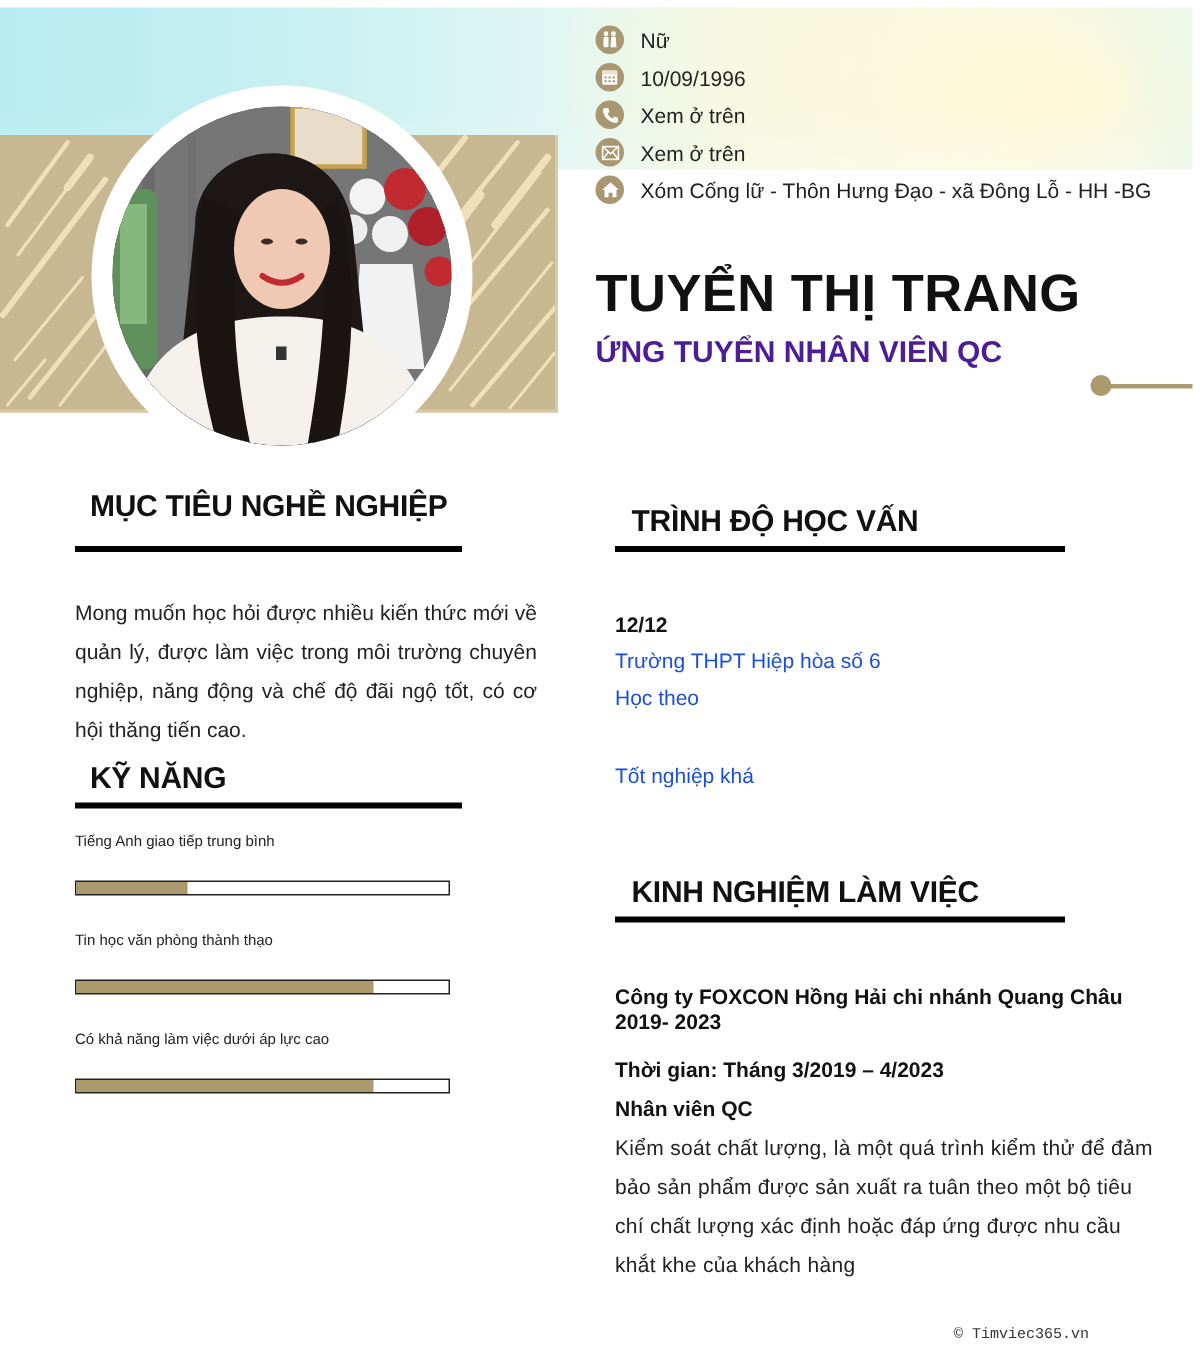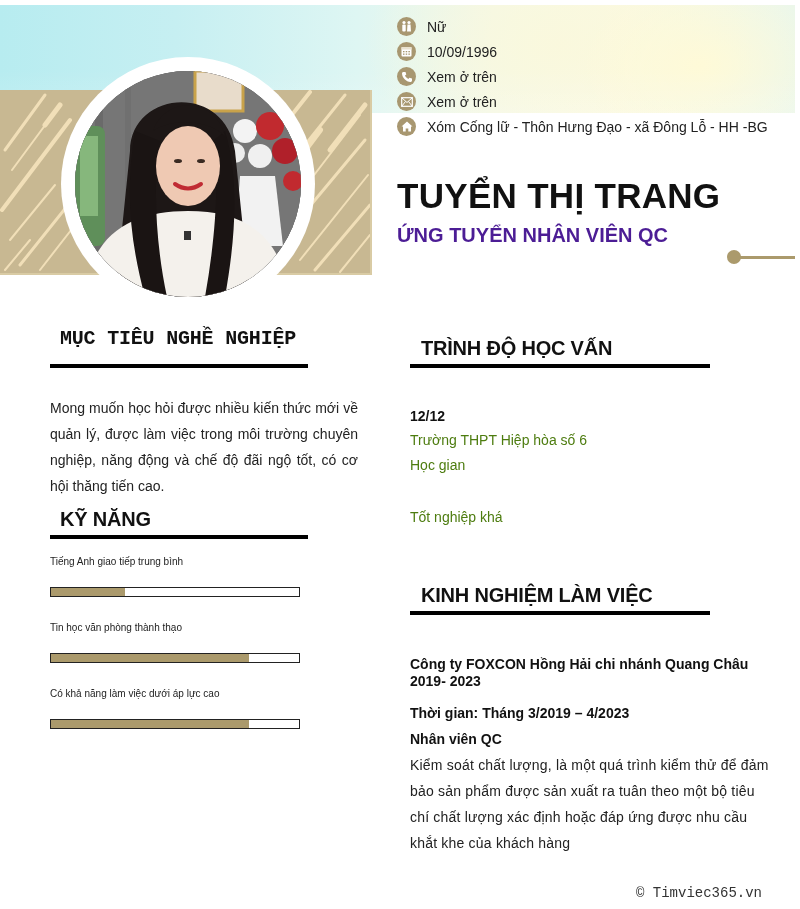--- a/index.html
+++ b/index.html
@@ -66,31 +66,31 @@
     position: absolute; left: 50px; top: 376px; width: 308px; font-size: 14px; line-height: 26px;
     text-align: justify; color: #222; margin-top: 19px;
   }
 
   .skill-label { position: absolute; left: 50px; font-size: 10px; color: #222; white-space: nowrap; }
   .skill-bar {
     position: absolute; left: 50px; width: 250px; height: 10px; border: 1px solid #222; background: #fff;
   }
   .skill-fill { height: 100%; background: #ab9a6c; }
 
-  .text-line { position: absolute; font-size: 14px; color: #4d7c0f; white-space: nowrap; }
+  .text-line { position: absolute; font-size: 14px; color: #1d4ed8; white-space: nowrap; }
   .bold { font-weight: bold; color: #111; }
 
   .exp-desc {
     position: absolute; left: 410px; top: 752px; width: 360px; font-size: 14px; line-height: 26px;
     color: #222; letter-spacing: 0.2px;
   }
 
   .footer {
     position: absolute; left: 636px; top: 885px; font-family: "Liberation Mono", "DejaVu Sans Mono", monospace;
-    font-size: 14px; color: #333; white-space: nowrap;
+    font-size: 10px; color: #333; white-space: nowrap;
   }
 </style>
 </head>
 <body>
 
 <div class="hdr-bg"></div>
 <div class="hdr-bg-fade"></div>
 
 <div class="tan-panel">
   <svg width="372" height="185" viewBox="0 0 372 185">
@@ -208,21 +208,21 @@
     </span>
     <span class="c-text">Xóm Cống lữ - Thôn Hưng Đạo - xã Đông Lỗ - HH -BG</span>
   </div>
 </div>
 
 <div class="name">TUYỂN THỊ TRANG</div>
 <div class="position">ỨNG TUYỂN NHÂN VIÊN QC</div>
 <div class="deco-line"></div>
 <div class="deco-dot"></div>
 
-<div class="sec-title" style="left:60px; top:327px;font-family:Liberation Mono, monospace;">MỤC TIÊU NGHỀ NGHIỆP</div>
+<div class="sec-title" style="left:60px; top:327px;">MỤC TIÊU NGHỀ NGHIỆP</div>
 <div class="sec-rule" style="left:50px; top:364px; width:258px;"></div>
 <div class="objective"> Mong muốn học hỏi được nhiều kiến thức mới về quản lý, được làm việc trong môi trường chuyên nghiệp, năng động và chế độ đãi ngộ tốt, có cơ hội thăng tiến cao.</div>
 
 <div class="sec-title" style="left:60px; top:508px;">KỸ NĂNG</div>
 <div class="sec-rule" style="left:50px; top:535px; width:258px;"></div>
 
 <div class="skill-label" style="top:556px;">Tiếng Anh giao tiếp trung bình</div>
 <div class="skill-bar" style="top:587px;">
   <div class="skill-fill" style="width:30%;"></div>
 </div>
@@ -234,21 +234,21 @@
 
 <div class="skill-label" style="top:688px;">Có khả năng làm việc dưới áp lực cao</div>
 <div class="skill-bar" style="top:719px;">
   <div class="skill-fill" style="width:80%;"></div>
 </div>
 
 <div class="sec-title" style="left:421px; top:337px;">TRÌNH ĐỘ HỌC VẤN</div>
 <div class="sec-rule" style="left:410px; top:364px; width:300px;"></div>
 <div class="text-line bold" style="left:410px; top:408px;">12/12</div>
 <div class="text-line" style="left:410px; top:432px;">Trường THPT Hiệp hòa số 6</div>
-<div class="text-line" style="left:410px; top:457px;">Học gian</div>
+<div class="text-line" style="left:410px; top:457px;">Học theo</div>
 <div class="text-line" style="left:410px; top:509px;">Tốt nghiệp khá</div>
 
 <div class="sec-title" style="left:421px; top:584px;">KINH NGHIỆM LÀM VIỆC</div>
 <div class="sec-rule" style="left:410px; top:611px; width:300px;"></div>
 <div class="text-line bold" style="left:410px; top:656px;">Công ty FOXCON Hồng Hải chi nhánh Quang Châu</div>
 <div class="text-line bold" style="left:410px; top:673px;">2019- 2023</div>
 <div class="text-line bold" style="left:410px; top:705px;">Thời gian: Tháng 3/2019 – 4/2023</div>
 <div class="text-line bold" style="left:410px; top:731px;">Nhân viên QC</div>
 <div class="exp-desc">Kiểm soát chất lượng, là một quá trình kiểm thử để đảm bảo sản phẩm được sản xuất ra tuân theo một bộ tiêu chí chất lượng xác định hoặc đáp ứng được nhu cầu khắt khe của khách hàng</div>
 

